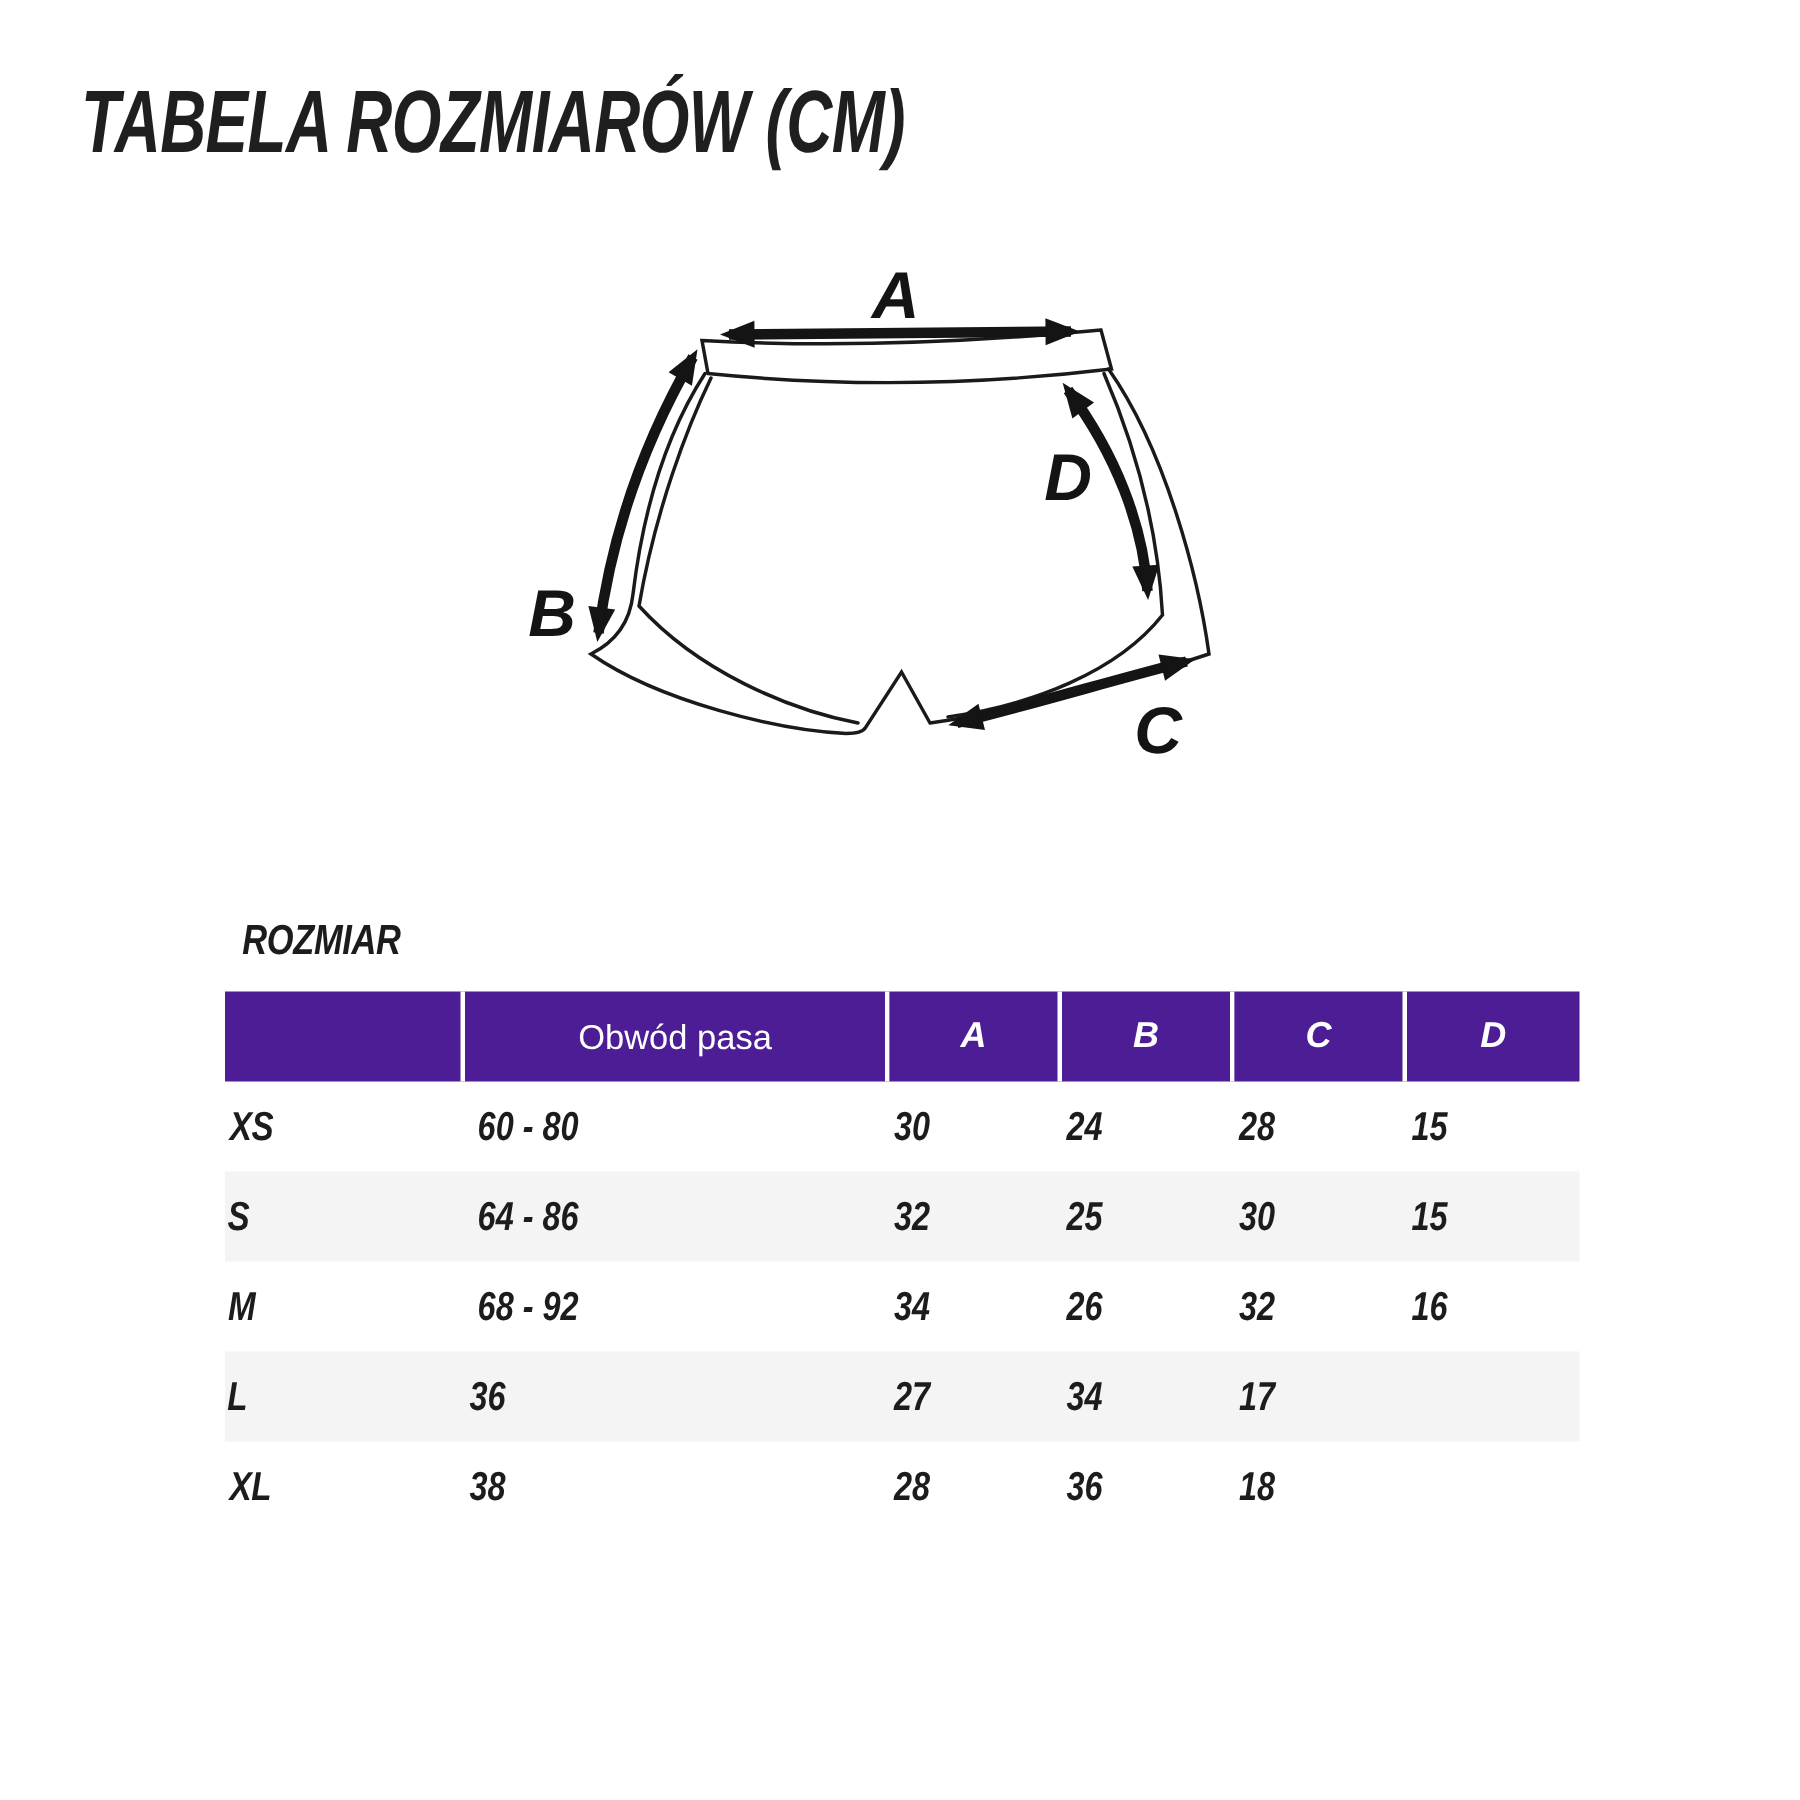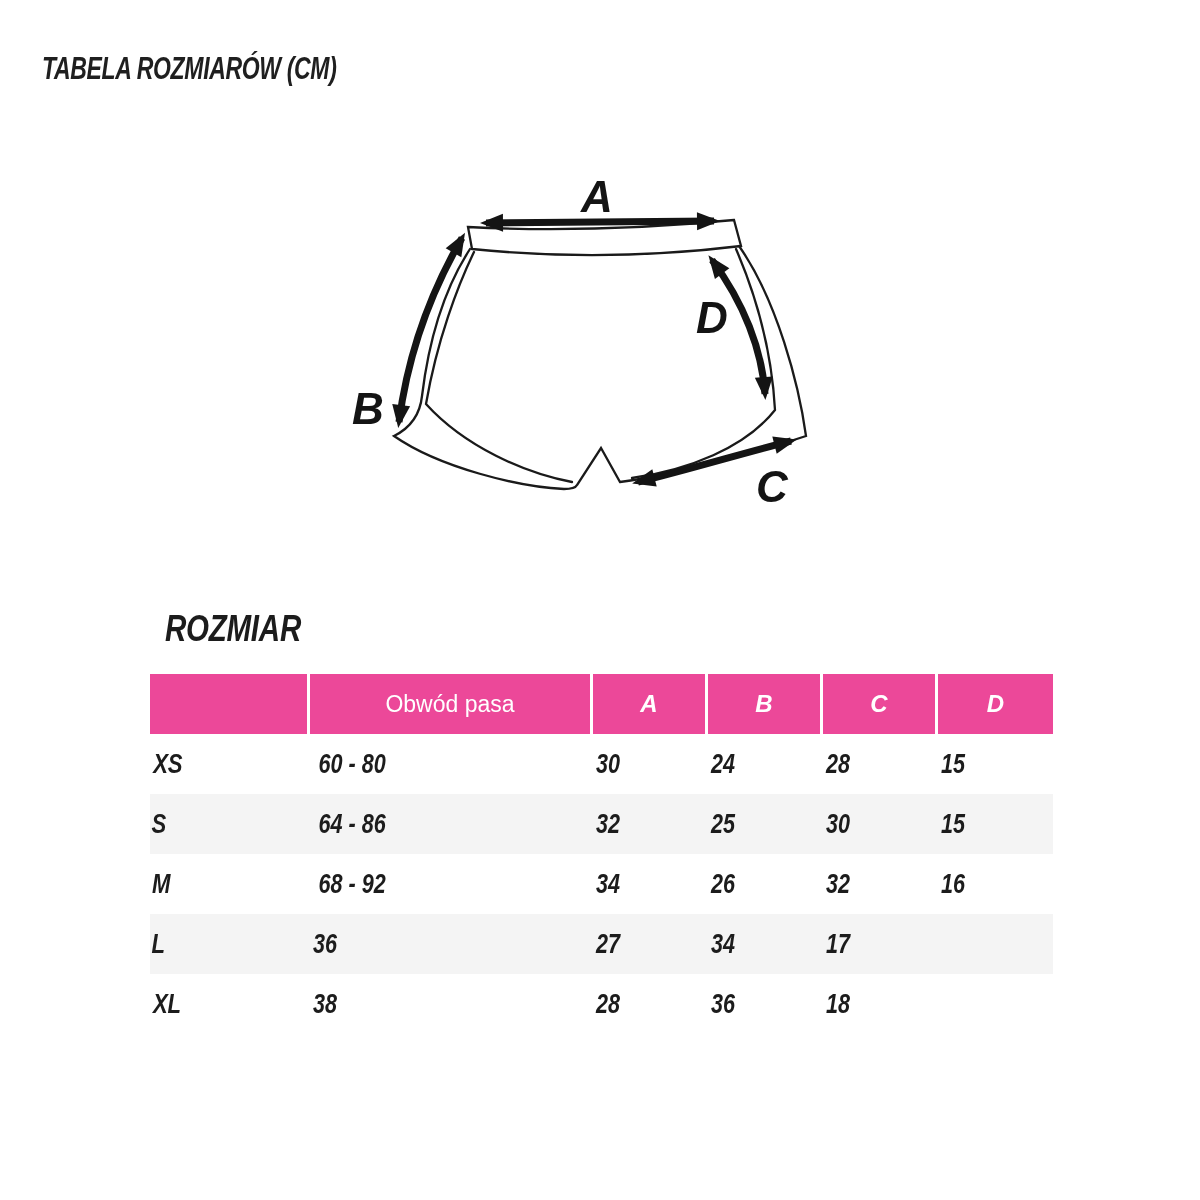--- a/index.html
+++ b/index.html
@@ -1,45 +1,45 @@
 <!DOCTYPE html>
 <html><head>
 <meta charset="utf-8">
 <style>
   html,body { margin:0; padding:0; background:#ffffff; }
   body {
     width:1200px; height:1200px; position:relative; overflow:hidden;
     font-family:"Liberation Sans", sans-serif; color:#1c1c1c;
   }
   .title {
-    position:absolute; left:42px; top:52px;
-    font-size:32px; font-weight:bold; font-style:italic;
+    position:absolute; left:54px; top:52px;
+    font-size:59px; font-weight:bold; font-style:italic;
     color:#1f1f1f; white-space:nowrap; line-height:1;
   }
   .title-inner { display:inline-block; transform:scaleX(0.72); transform-origin:left center; letter-spacing:-0.5px; }
 
   .diagram { position:absolute; left:340px; top:160px; }
 
   .size-table { position:absolute; left:150px; top:608px; width:903px; }
 
   .group-row {
     display:grid; grid-template-columns:160px 283px 460px;
-    height:38px; align-items:center; text-align:center;
-    font-weight:bold; font-style:italic; font-size:36px; color:#1c1c1c;
-    margin-bottom:28px; white-space:nowrap;
+    height:38px; align-items:center; text-align:left;
+    font-weight:bold; font-style:italic; font-size:28px; color:#1c1c1c;
+    margin-bottom:15px; white-space:nowrap;
   }
   .cond { display:inline-block; transform:scaleX(0.82); transform-origin:center; letter-spacing:-0.3px; }
   .cond-num { display:inline-block; transform:scaleX(0.8); transform-origin:center; }
 
   .header-row {
     display:grid; grid-template-columns:160px 283px 115px 115px 115px 115px;
     height:60px;
   }
   .hcell {
-    background:#ec4899; color:#ffffff;
+    background:#4c1d95; color:#ffffff;
     display:flex; align-items:center; justify-content:center;
     border-right:3px solid #ffffff; overflow:hidden;
   }
   .hcell:last-child { border-right:none; }
   .hcell.waist { font-size:23px; font-weight:500; font-style:normal; }
   .hcell.letter { font-size:24px; font-weight:bold; font-style:italic; }
 
   .data-row {
     display:grid; grid-template-columns:160px 283px 115px 115px 115px 115px;
     height:60px; align-items:center; 

